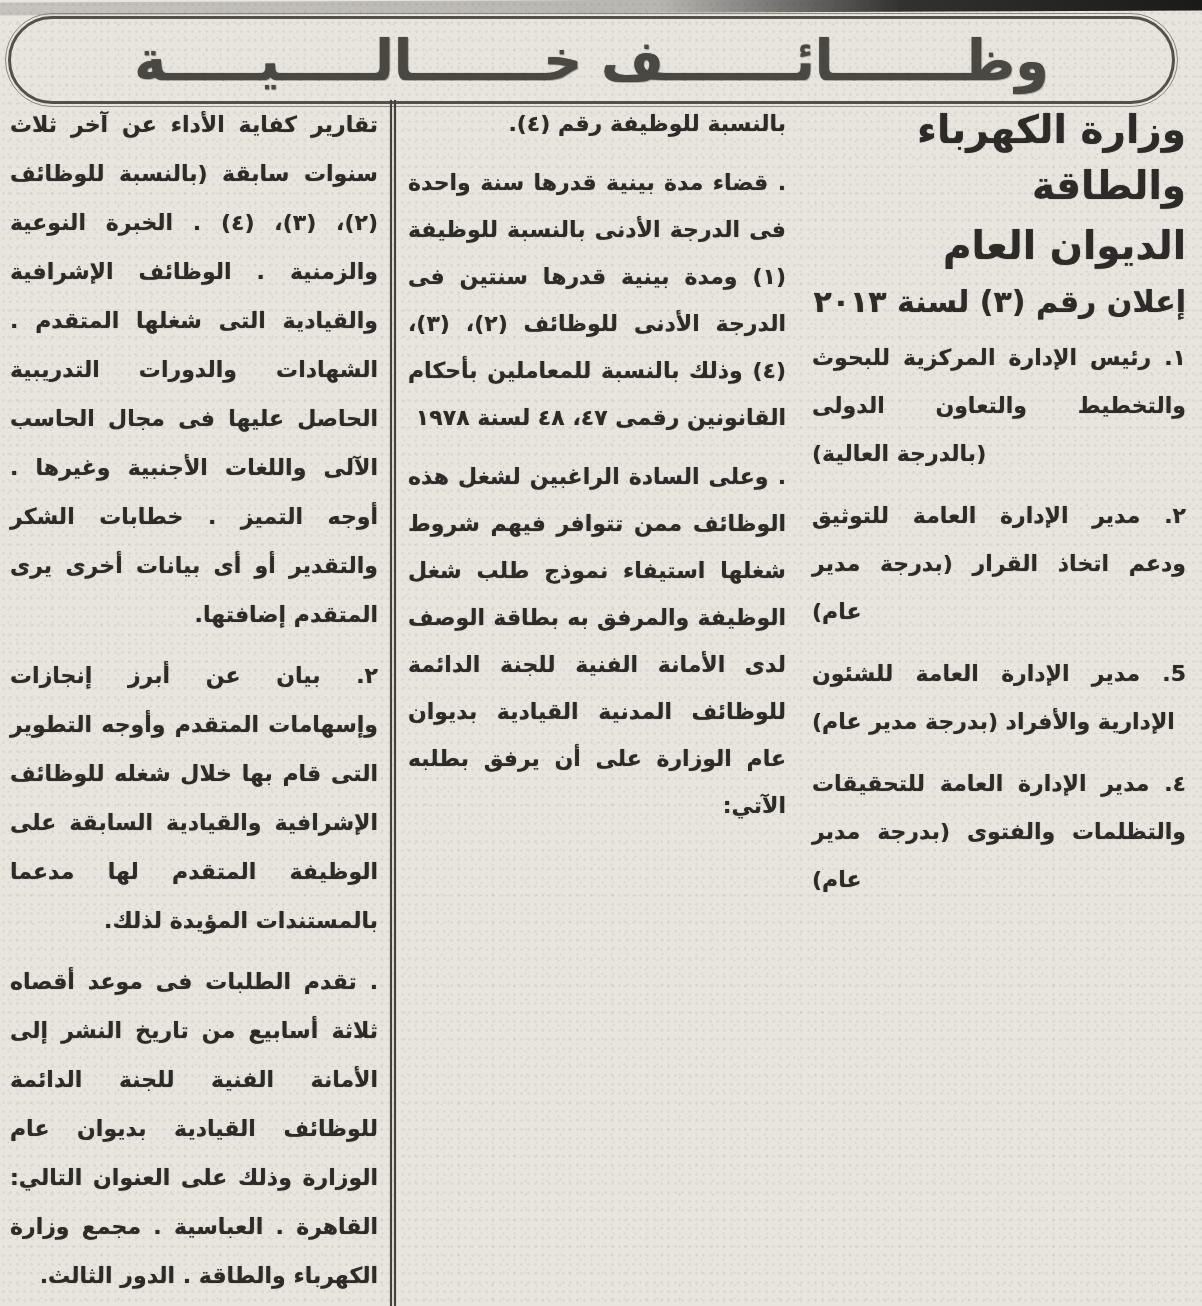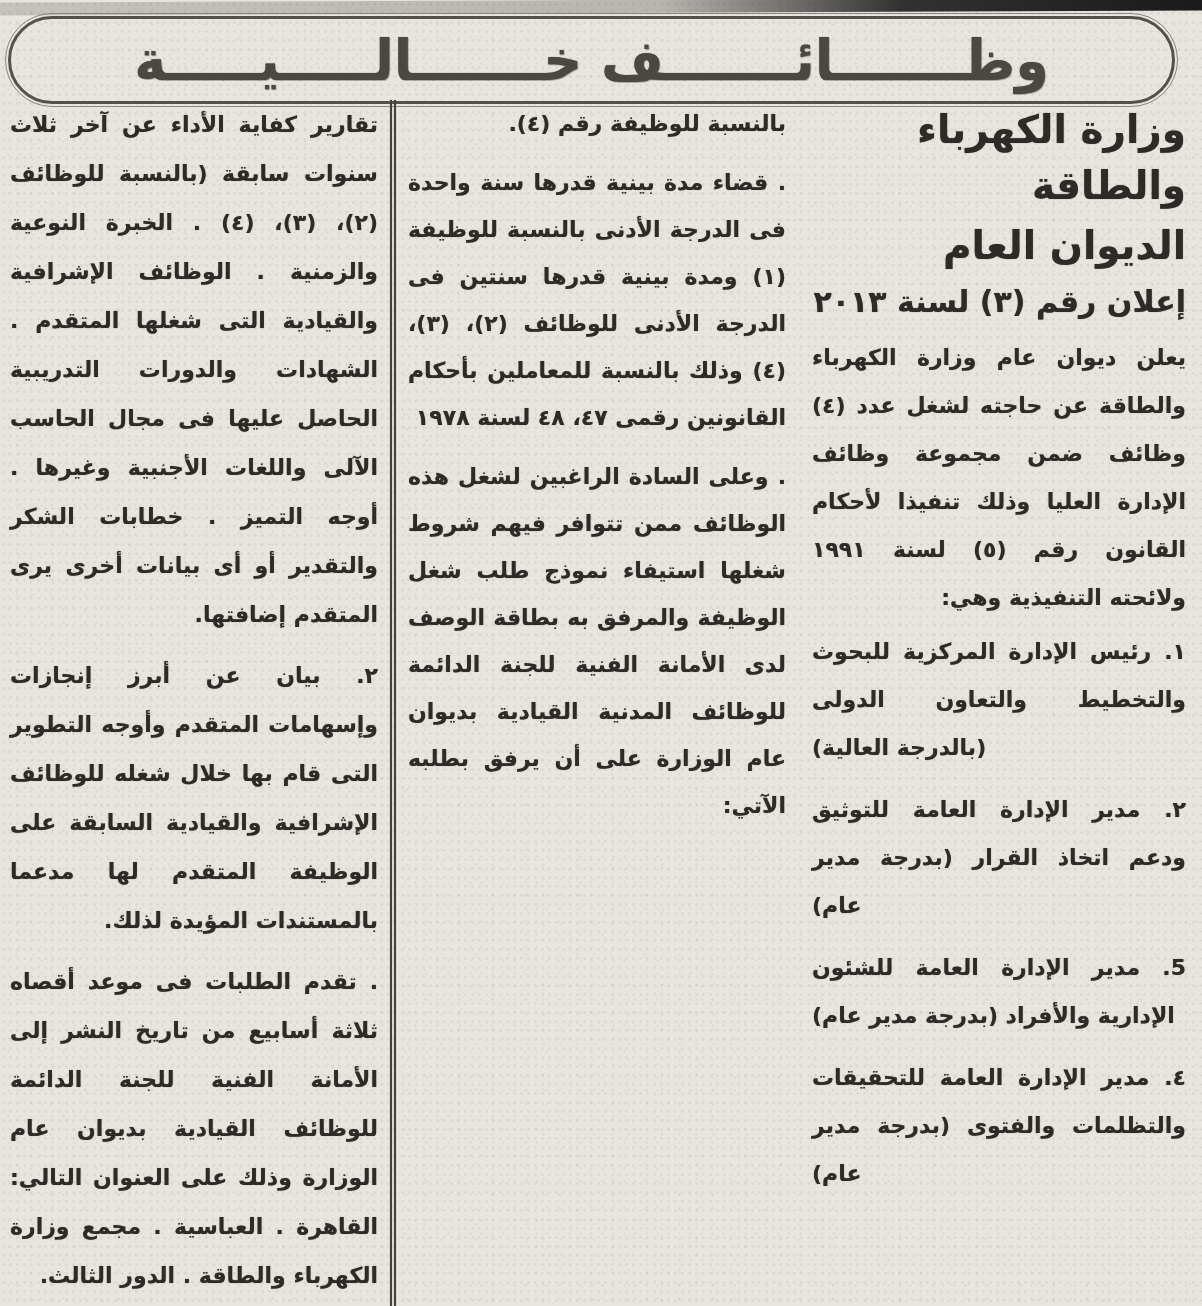--- a/index.html
+++ b/index.html
@@ -68,21 +68,20 @@
   <span class="banner-text">وظـــــــائـــــــف خـــــــالـــــيـــــة</span>
 </div>
 
 <div class="divider divider-1"></div>
 <div class="divider divider-3"></div>
 
 <section class="col col-right">
   <h1>وزارة الكهرباء والطاقة</h1>
   <h1>الديوان العام</h1>
   <h2>إعلان رقم (٣) لسنة ٢٠١٣</h2>
-  <p class="intro">يعلن ديوان عام وزارة الكهرباء والطاقة عن حاجته لشغل عدد (٤) وظائف ضمن مجموعة وظائف الإدارة العليا وذلك تنفيذا لأحكام القانون رقم (٥) لسنة ١٩٩١ ولائحته التنفيذية وهي:</p>
   <p class="job-item">١. رئيس الإدارة المركزية للبحوث والتخطيط والتعاون الدولى (بالدرجة العالية)</p>
   <p class="job-item">٢. مدير الإدارة العامة للتوثيق ودعم اتخاذ القرار (بدرجة مدير عام)</p>
   <p class="job-item">5. مدير الإدارة العامة للشئون الإدارية والأفراد (بدرجة مدير عام)</p>
   <p class="job-item">٤. مدير الإدارة العامة للتحقيقات والتظلمات والفتوى (بدرجة مدير عام)</p>
 
 </section>
 
 <section class="col col-mid">
   <p class="lead-line spacer-sm">بالنسبة للوظيفة رقم (٤).</p>
   <p class="spacer-sm">. قضاء مدة بينية قدرها سنة واحدة فى الدرجة الأدنى بالنسبة للوظيفة (١) ومدة بينية قدرها سنتين فى الدرجة الأدنى للوظائف (٢)، (٣)، (٤) وذلك بالنسبة للمعاملين بأحكام القانونين رقمى ٤٧، ٤٨ لسنة ١٩٧٨</p>

